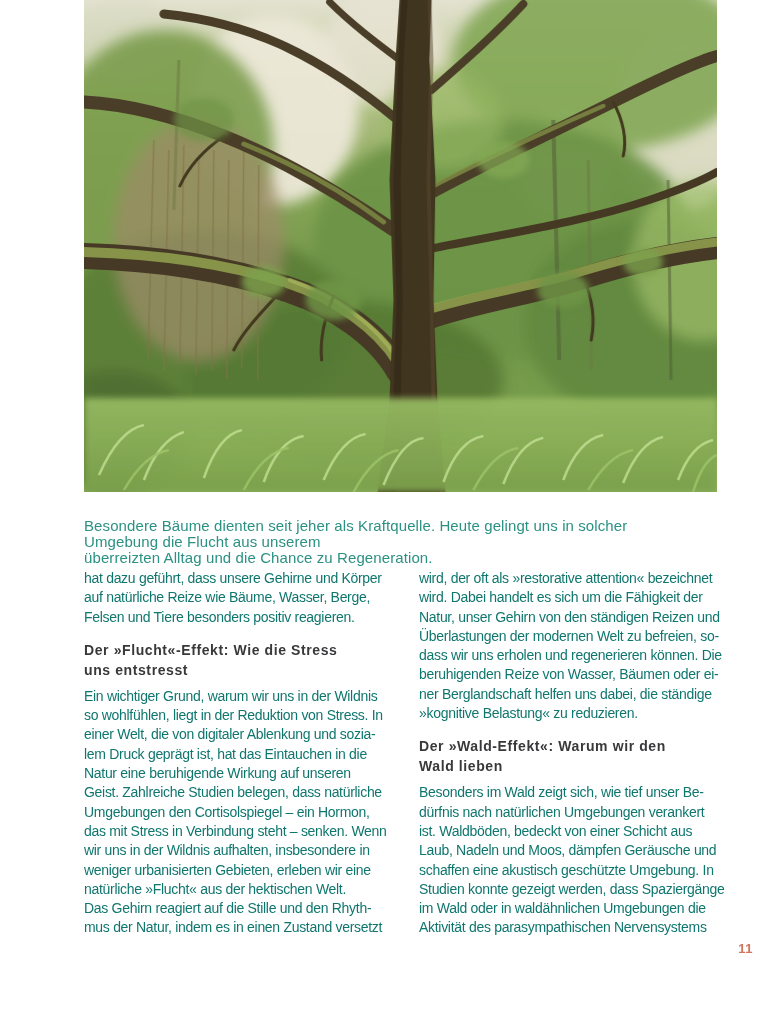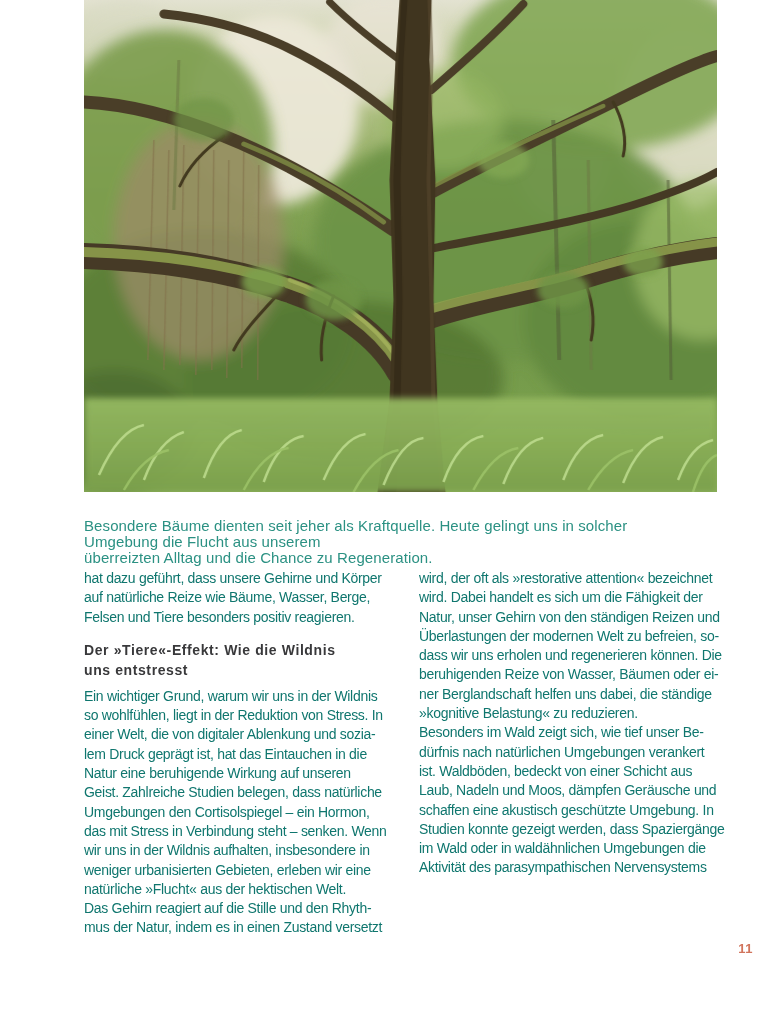--- a/index.html
+++ b/index.html
@@ -168,21 +168,21 @@
     </svg>
   </div>
 
   <p class="caption">Besondere Bäume dienten seit jeher als Kraftquelle. Heute gelingt uns in solcher Umgebung die Flucht aus unserem
 überreizten Alltag und die Chance zu Regeneration.</p>
 
   <div class="col col-left">
     <p class="body-text">hat dazu geführt, dass unsere Gehirne und Körper
 auf natürliche Reize wie Bäume, Wasser, Berge,
 Felsen und Tiere besonders positiv reagieren.</p>
-    <h2 class="heading">Der »Tiere«-Effekt: Wie die Wildnis
+    <h2 class="heading">Der »Flucht«-Effekt: Wie die Stress
 uns entstresst</h2>
     <p class="body-text">Ein wichtiger Grund, warum wir uns in der Wildnis
 so wohlfühlen, liegt in der Reduktion von Stress. In
 einer Welt, die von digitaler Ablenkung und sozia-
 lem Druck geprägt ist, hat das Eintauchen in die
 Natur eine beruhigende Wirkung auf unseren
 Geist. Zahlreiche Studien belegen, dass natürliche
 Umgebungen den Cortisolspiegel – ein Hormon,
 das mit Stress in Verbindung steht – senken. Wenn
 wir uns in der Wildnis aufhalten, insbesondere in
@@ -194,20 +194,22 @@
 
   <div class="col col-right">
     <p class="body-text">wird, der oft als »restorative attention« bezeichnet
 wird. Dabei handelt es sich um die Fähigkeit der
 Natur, unser Gehirn von den ständigen Reizen und
 Überlastungen der modernen Welt zu befreien, so-
 dass wir uns erholen und regenerieren können. Die
 beruhigenden Reize von Wasser, Bäumen oder ei-
 ner Berglandschaft helfen uns dabei, die ständige
 »kognitive Belastung« zu reduzieren.</p>
+    <h2 class="heading">Der »Wald-Effekt«: Warum wir den
+Wald lieben</h2>
     <p class="body-text">Besonders im Wald zeigt sich, wie tief unser Be-
 dürfnis nach natürlichen Umgebungen verankert
 ist. Waldböden, bedeckt von einer Schicht aus
 Laub, Nadeln und Moos, dämpfen Geräusche und
 schaffen eine akustisch geschützte Umgebung. In
 Studien konnte gezeigt werden, dass Spaziergänge
 im Wald oder in waldähnlichen Umgebungen die
 Aktivität des parasympathischen Nervensystems</p>
   </div>
 

